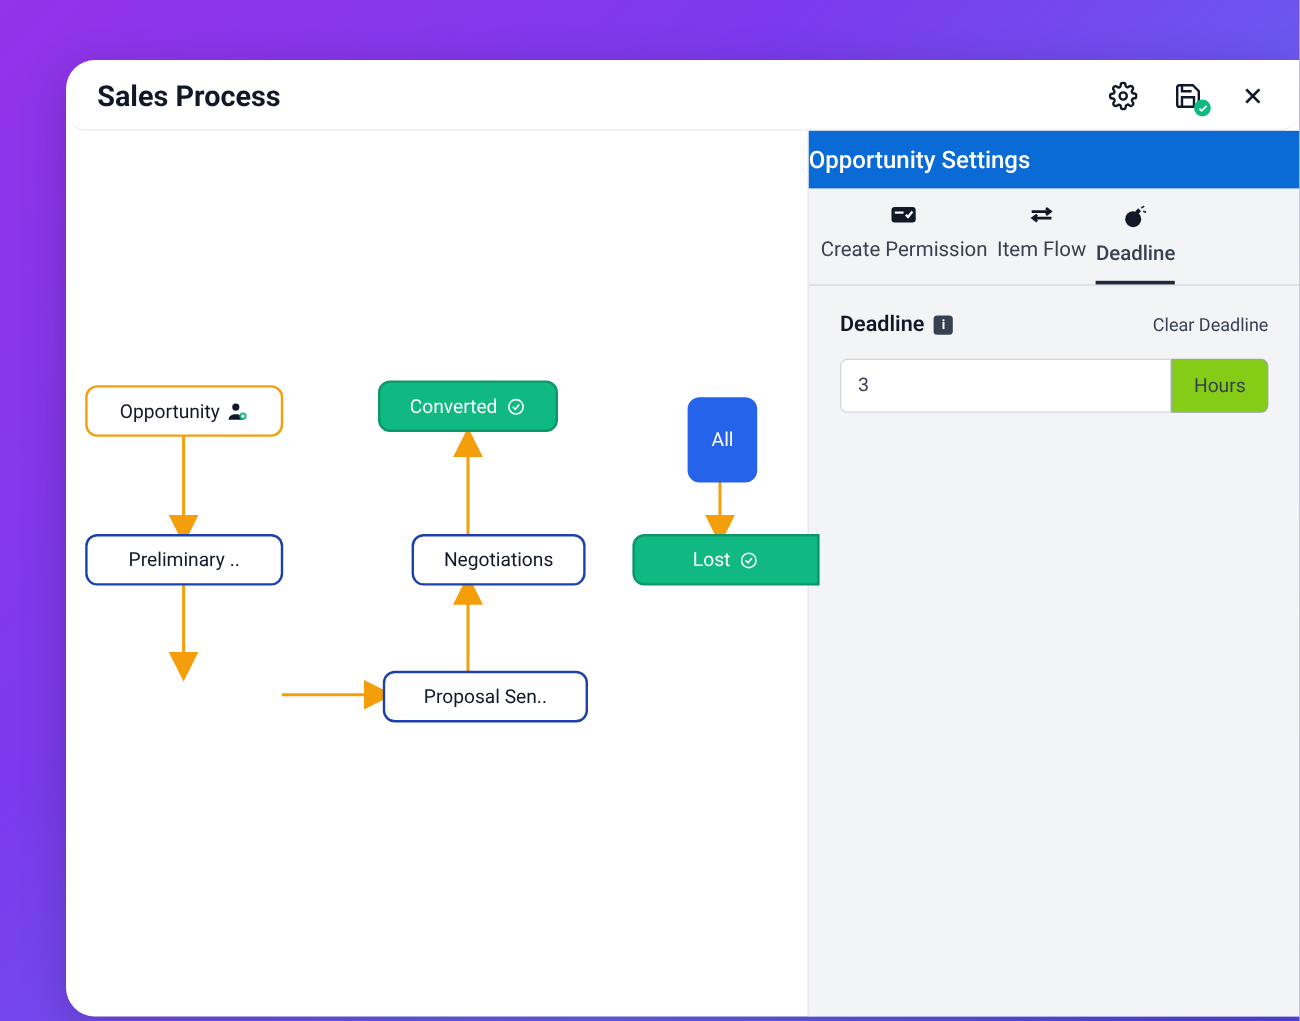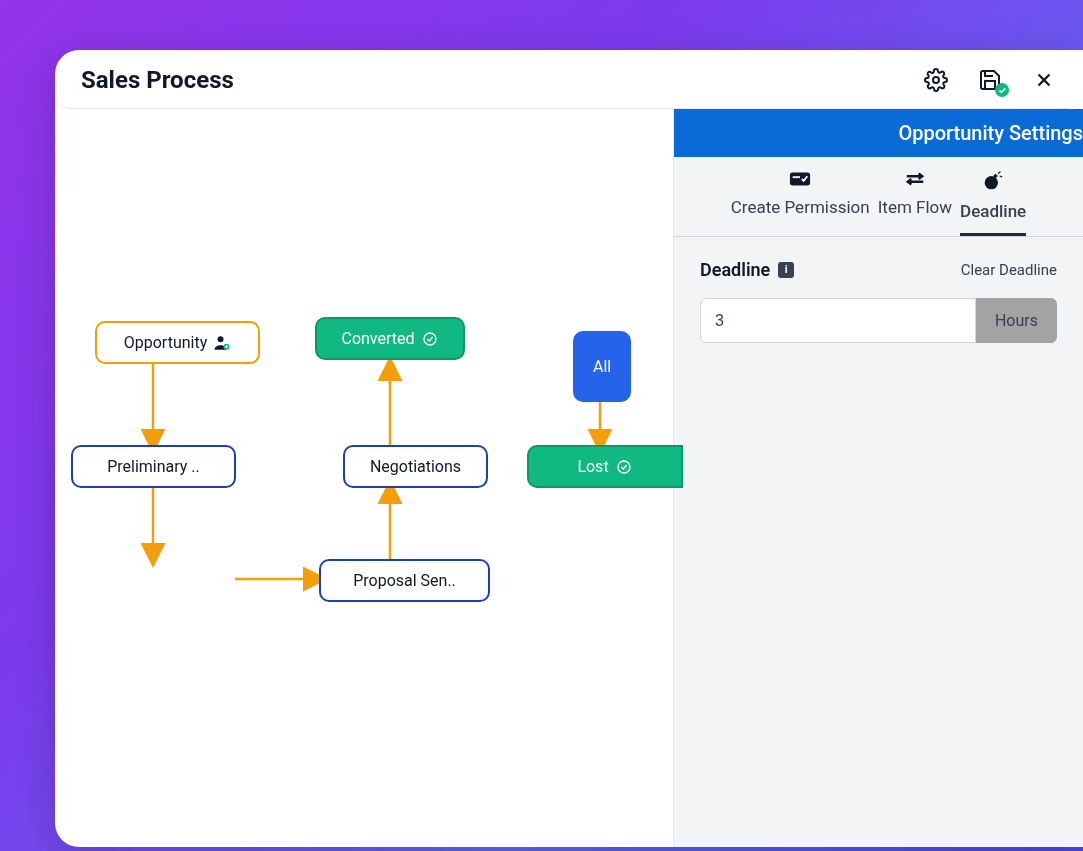--- a/index.html
+++ b/index.html
@@ -76,21 +76,21 @@
     border-radius: 10px;
     font-size: 16px;
     color: #111827;
     display: flex;
     align-items: center;
     justify-content: center;
     gap: 6px;
     padding: 10px 14px;
     cursor: pointer;
   }
-  .node.selected { border-color: #f59e0b; margin-left: 24px; }
+  .node.selected { border-color: #f59e0b; }
   .node.green {
     background: #10b981;
     border-color: #0d9668;
     color: #fff;
   }
   .node.blue-pill {
     background: #2563eb;
     border-color: #2563eb;
     color: #fff;
     border-radius: 10px;
@@ -105,26 +105,26 @@
     background: #f3f4f6;
     display: flex;
     flex-direction: column;
     border-left: 1px solid #e5e7eb;
   }
   .panel-header {
     background: #0b6bd6;
     color: #fff;
     font-size: 20px;
     font-weight: 500;
-    text-align: right;
+    text-align: left;
     padding: 12px 0;
   }
   .panel-tabs {
     display: flex;
-    justify-content: center;
+    justify-content: flex-start;
     border-bottom: 1px solid #d1d5db;
     padding: 14px 10px 0 10px;
     gap: 8px;
   }
   .panel-tab {
     display: flex;
     flex-direction: column;
     align-items: center;
     gap: 6px;
     font-size: 17px;
@@ -177,21 +177,21 @@
     font-size: 16px;
     border: 1px solid #d1d5db;
     border-radius: 6px 0 0 6px;
     outline: none;
     color: #374151;
   }
   .unit-select {
     padding: 12px 18px;
     border: 1px solid #9ca3af;
     border-radius: 0 6px 6px 0;
-    background: #a3a3a3;
+    background: #84cc16;
     font-size: 16px;
     color: #374151;
     cursor: pointer;
   }
   svg.arrows {
     position: absolute;
     top: 0; left: 0;
     pointer-events: none;
   }
 </style>

